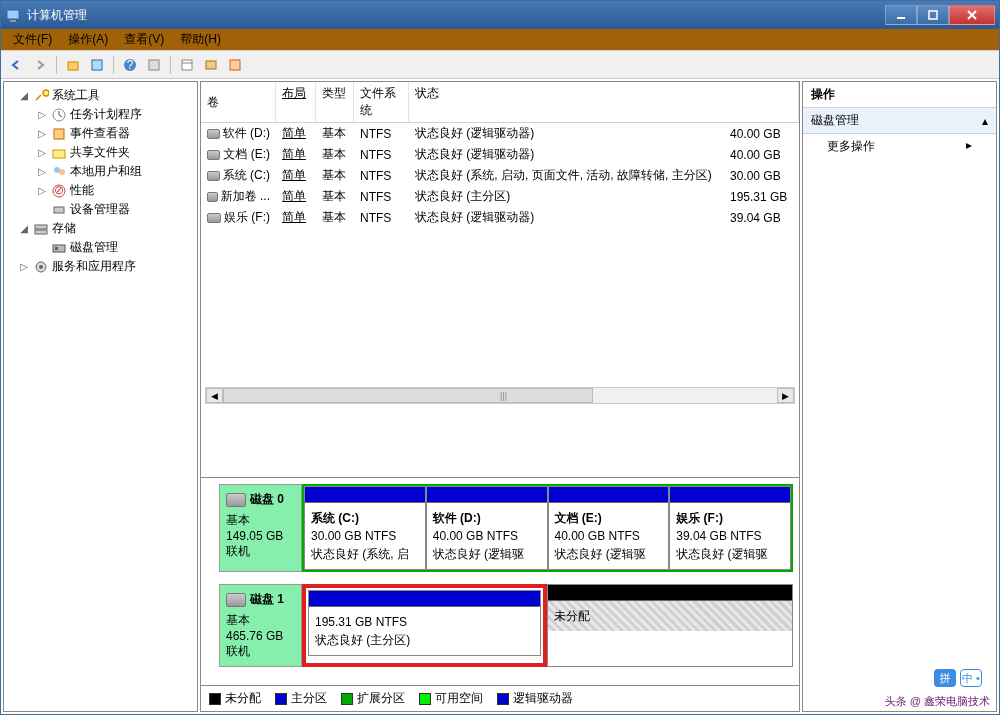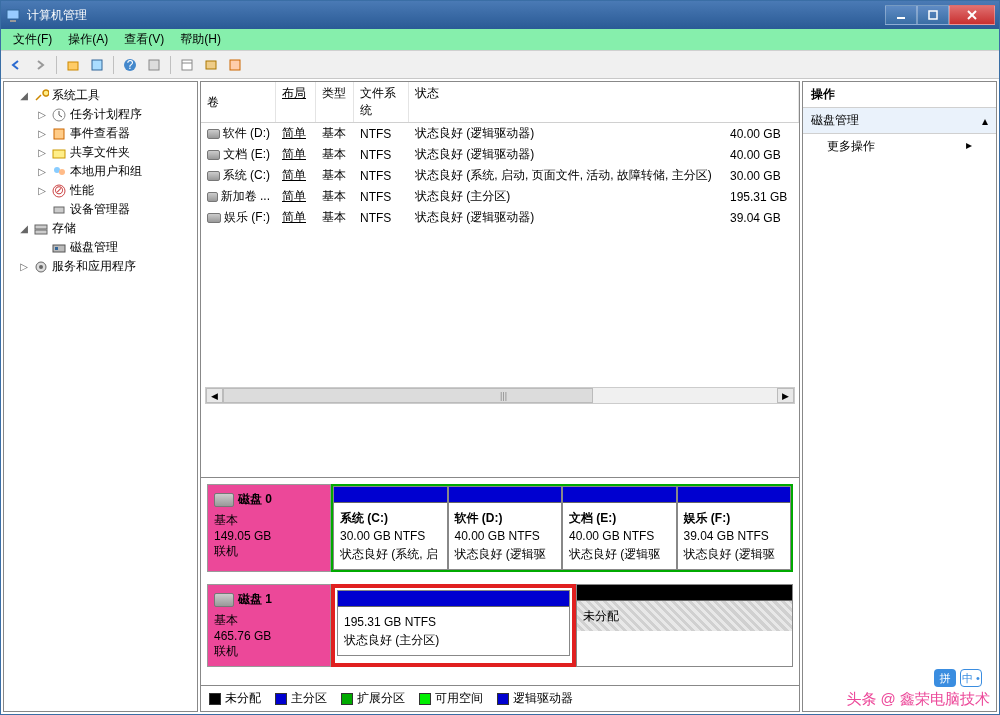--- a/index.html
+++ b/index.html
@@ -7,21 +7,21 @@
 
 .titlebar { height: 28px; background: linear-gradient(#4a7ab5, #2a5a95); display: flex; align-items: center; padding: 0 4px; color: #fff; }
 .titlebar .icon { width: 16px; height: 16px; margin-right: 6px; }
 .titlebar .title { flex: 1; font-size: 12px; }
 .win-btns { display: flex; gap: 0; }
 .win-btn { width: 32px; height: 20px; display: flex; align-items: center; justify-content: center; border: 1px solid rgba(255,255,255,.3); }
 .win-btn.min { background: linear-gradient(#5f8bc4,#3a6ea5); }
 .win-btn.max { background: linear-gradient(#5f8bc4,#3a6ea5); }
 .win-btn.close { background: linear-gradient(#e07070,#c83030); width: 46px; }
 
-.menubar { height: 22px; background: #86efac; border-bottom: 1px solid #d0d0d0; display: flex; align-items: center; padding: 0 4px; }
+.menubar { height: 22px; background: #a16207; border-bottom: 1px solid #d0d0d0; display: flex; align-items: center; padding: 0 4px; }
 .menubar span { padding: 2px 8px; cursor: default; }
 
 .toolbar { height: 28px; background: #f0f0f0; border-bottom: 1px solid #c8c8c8; display: flex; align-items: center; padding: 0 4px; gap: 2px; }
 .tool-btn { width: 22px; height: 22px; display: flex; align-items: center; justify-content: center; border: 1px solid transparent; }
 .tool-sep { width: 1px; height: 18px; background: #c0c0c0; margin: 0 3px; }
 
 .main { display: flex; height: calc(715px - 28px - 22px - 28px - 2px); }
 
 .tree-pane { width: 195px; border: 1px solid #888; margin: 2px; background: #fff; padding: 4px 0; overflow: auto; }
 .tree-node { display: flex; align-items: center; padding: 1px 4px; white-space: nowrap; cursor: default; }
@@ -46,42 +46,42 @@
 
 .scroll-area { flex: 1; }
 .hscroll { height: 17px; border: 1px solid #ccc; margin: 4px; background: #f0f0f0; position: relative; }
 .hscroll .thumb { position: absolute; left: 17px; height: 15px; width: 370px; background: #dcdcdc; border: 1px solid #bbb; }
 .hscroll .arr { position: absolute; width: 17px; height: 15px; background: #e8e8e8; border: 1px solid #bbb; display: flex; align-items: center; justify-content: center; font-size: 9px; }
 .hscroll .arr.l { left: 0; } .hscroll .arr.r { right: 0; }
 .hscroll .mk { position: absolute; left: 50%; top: 3px; font-size: 9px; color: #888; }
 
 .disk-graphs { border-top: 1px solid #888; padding: 6px; }
 .disk-row { display: flex; margin-bottom: 12px; }
-.disk-info { width: 124px; border: 1px solid #999; padding: 6px; background: #ec4899; }
+.disk-info { width: 83px; border: 1px solid #999; padding: 6px; background: #86efac; margin-left: 12px; }
 .disk-info .dhead { display: flex; align-items: center; gap: 4px; font-weight: bold; margin-bottom: 4px; }
 .disk-parts { flex: 1; display: flex; border: 2px solid #0a0; }
 .disk-parts.nogreen { border: none; }
 .part { flex: 1; border: 1px solid #888; margin: 0; background: #fff; display: flex; flex-direction: column; }
 .part .pbar { height: 16px; background: #0000d0; border-bottom: 1px solid #666; }
 .part .pbar.black { background: #000; }
 .part .pbody { padding: 6px; line-height: 1.5; }
 .part .pname { font-weight: bold; }
 .unalloc-body { background: repeating-linear-gradient(45deg,#e8e8e8,#e8e8e8 3px,#d0d0d0 3px,#d0d0d0 6px); }
 .red-box { border: 4px solid #e02020; padding: 2px; }
 
 .legend { border-top: 1px solid #888; padding: 4px 8px; display: flex; gap: 14px; align-items: center; }
 .leg-item { display: flex; align-items: center; gap: 4px; }
 .leg-sw { width: 12px; height: 12px; border: 1px solid #333; }
 
 .actions-pane { width: 195px; border: 1px solid #888; margin: 2px; background: #fff; }
 .actions-pane .ahead { padding: 4px 8px; border-bottom: 1px solid #d0d0d0; font-weight: bold; }
 .actions-pane .asub { padding: 4px 8px; background: #eaf2fb; border-bottom: 1px solid #d0d0d0; display: flex; justify-content: space-between; align-items: center; }
 .actions-pane .aitem { padding: 4px 24px; display: flex; justify-content: space-between; }
 
-.watermark { position: absolute; right: 10px; bottom: 6px; color: #ec4899; font-size: 15px; }
+.watermark { position: absolute; right: 10px; bottom: 6px; color: #701a75; font-size: 11px; }
 .wm-icons { position: absolute; right: 18px; bottom: 28px; display: flex; gap: 4px; }
 .wm-ic { width: 22px; height: 18px; border-radius: 4px; display: flex; align-items: center; justify-content: center; color: #fff; font-size: 11px; }
 
 svg { display: block; }
 .disk-icon { width: 20px; height: 14px; background: linear-gradient(#ccc,#999); border: 1px solid #777; border-radius: 2px; }
 </style>
 </head>
 <body>
 
 <div class="titlebar">

